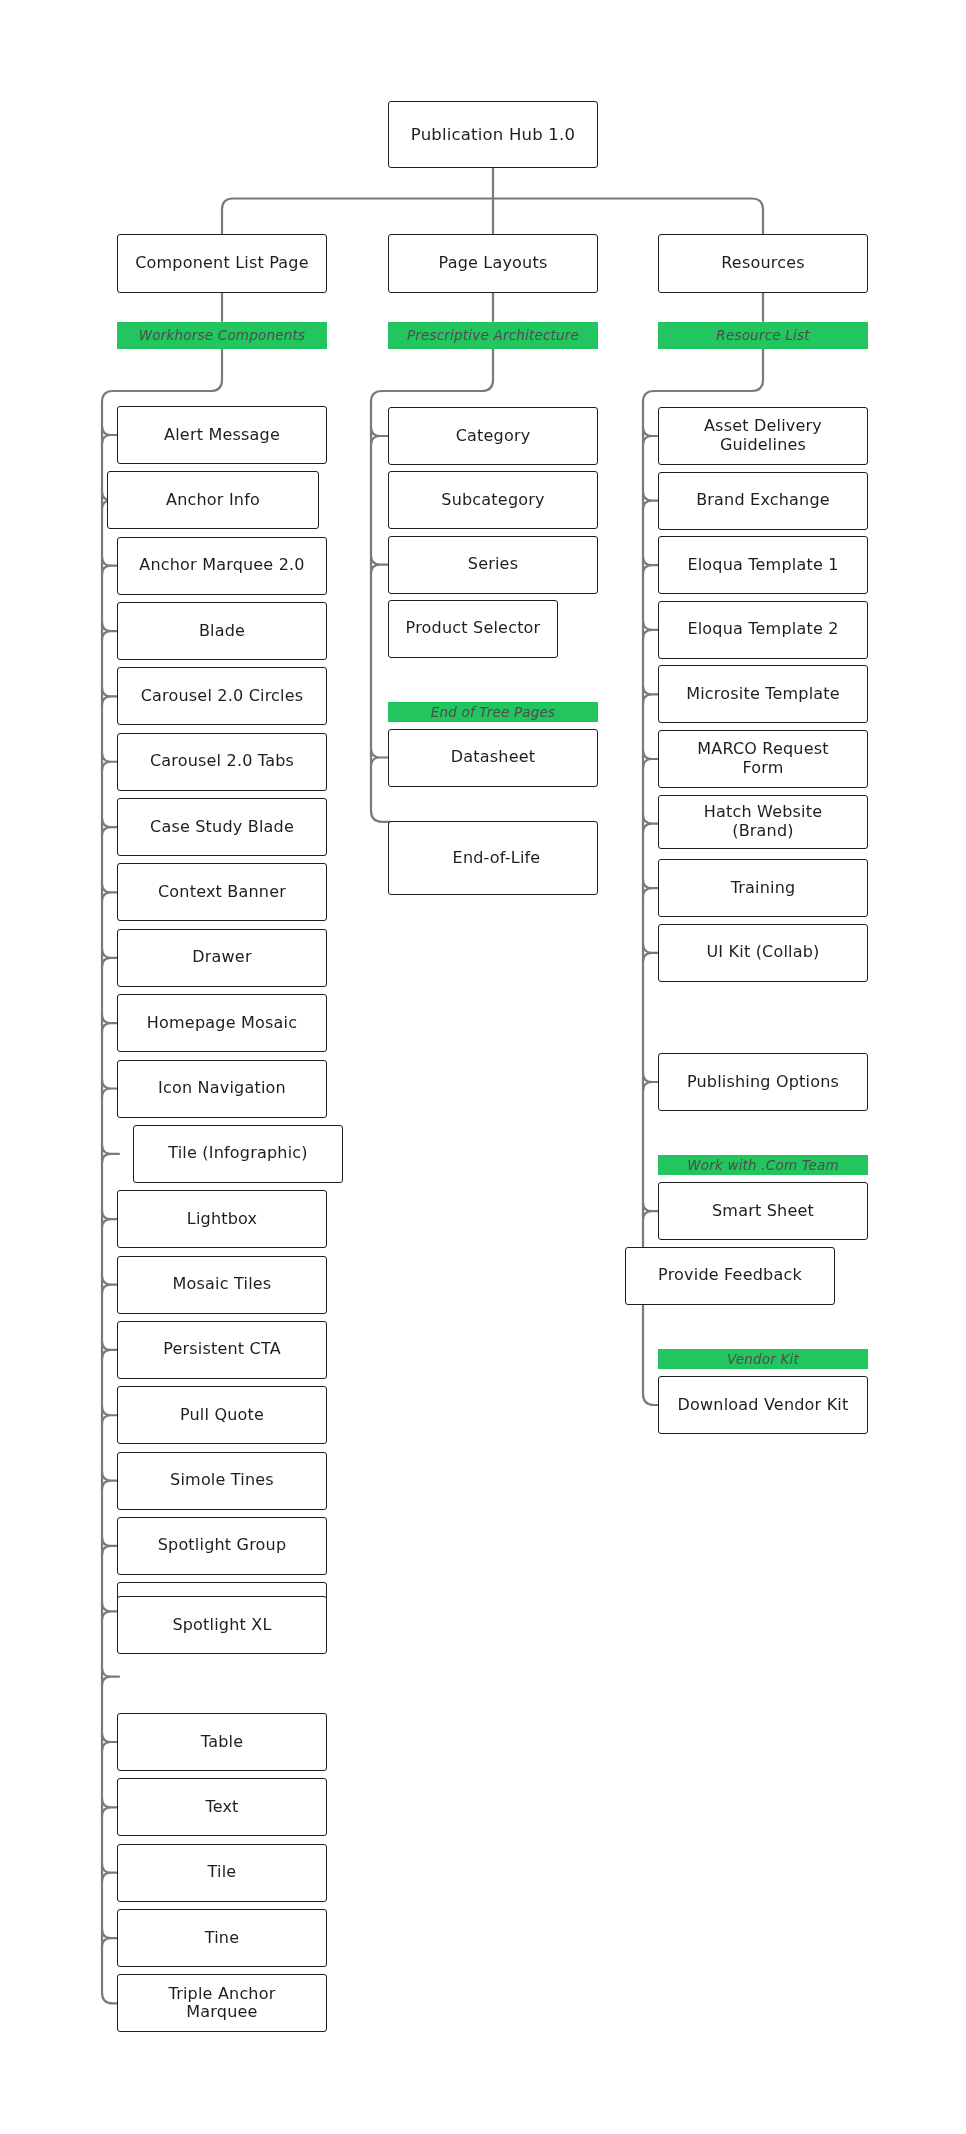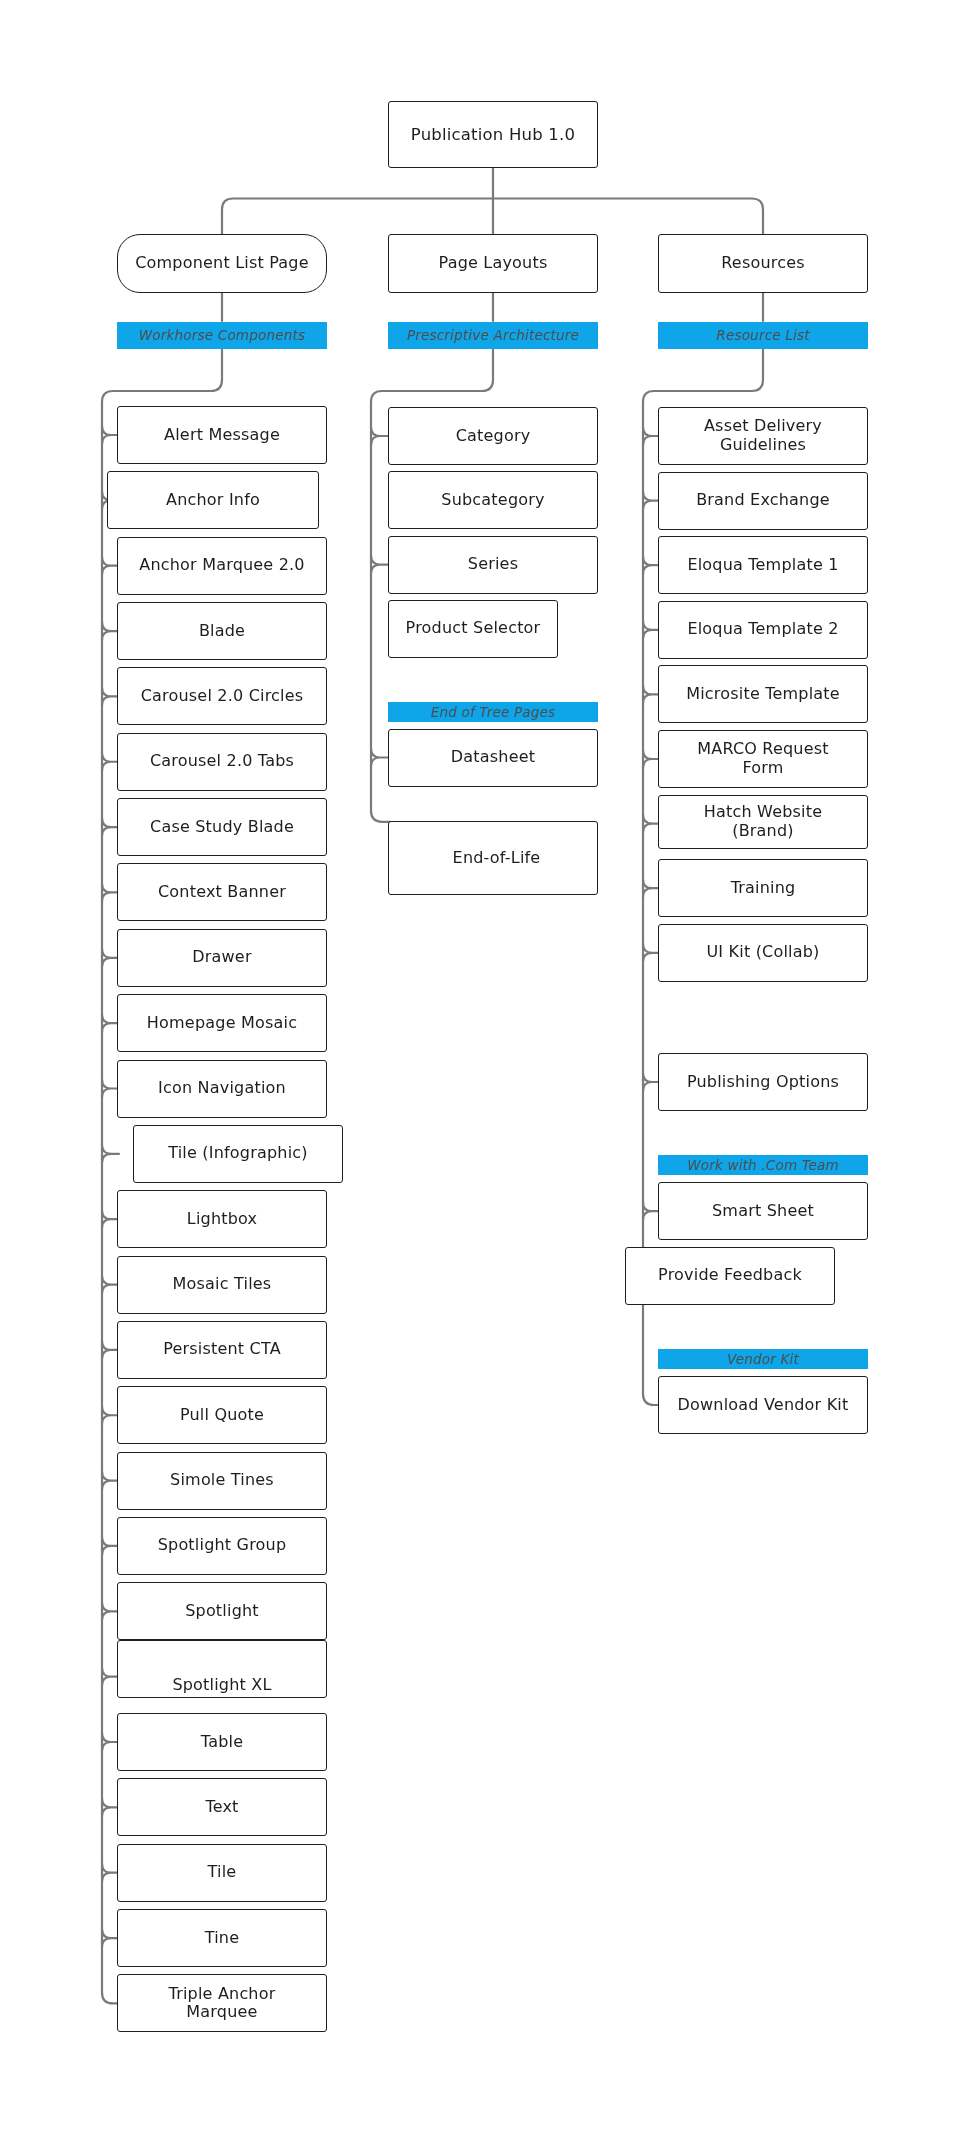--- a/index.html
+++ b/index.html
@@ -14,25 +14,25 @@
   .node {
     position:absolute; z-index:2; box-sizing:border-box;
     display:flex; align-items:center; justify-content:center;
     text-align:center; background:#fff;
     border:1.7px solid var(--border, #1e1e1e); border-radius:3px;
     color:var(--ink, #1e1e1e); font-size:16px; line-height:1.18;
     white-space:pre-line; padding:2px 9px; letter-spacing:0.2px;
   }
   .node.root  { left:388px; top:101px; width:210px; height:67px; font-size:16.5px; }
   .node.header{ top:234px; width:210px; height:59px; }
-  .h0 { left:117px;border-radius:23px; } .h1 { left:388px; } .h2 { left:658px; }
+  .h0 { left:117px; } .h1 { left:388px; } .h2 { left:658px; }
   .sublabel, .section-label {
     position:absolute; z-index:2; width:210px; text-align:center;
     font-style:italic; font-size:13.5px; color:var(--muted, #4d4d4d);
-    background:#0ea5e9; letter-spacing:0.2px;
+    background:#22c55e; letter-spacing:0.2px;
   }
   .sublabel { top:322px; height:27px; line-height:27px; }
   .section-label { height:20px; line-height:20px; }
 </style>
 </head>
 <body style="--bg: #ffffff; --border: #1e1e1e; --ink: #1e1e1e; --wire: #7a7a7a; --muted: #4d4d4d;">
 
 <div class="canvas">
   <svg class="wires" id="wires" width="966" height="2134" viewBox="0 0 966 2134">
       <path d="M493 168 L493 234"></path>
@@ -115,21 +115,21 @@
       <div class="node" style="left: 117px; top: 994.1px; width: 210px; height: 58px;"><span>Homepage Mosaic</span></div>
       <div class="node" style="left: 117px; top: 1059.5px; width: 210px; height: 58px;"><span>Icon Navigation</span></div>
       <div class="node" style="left: 117px; top: 1124.8px; width: 210px; height: 58px; margin-left: 16px;"><span>Tile (Infographic)</span></div>
       <div class="node" style="left: 117px; top: 1190.2px; width: 210px; height: 58px;"><span>Lightbox</span></div>
       <div class="node" style="left: 117px; top: 1255.5px; width: 210px; height: 58px;"><span>Mosaic Tiles</span></div>
       <div class="node" style="left: 117px; top: 1320.9px; width: 210px; height: 58px;"><span>Persistent CTA</span></div>
       <div class="node" style="left: 117px; top: 1386.3px; width: 210px; height: 58px;"><span>Pull Quote</span></div>
       <div class="node" style="left: 117px; top: 1451.6px; width: 210px; height: 58px;"><span>Simole Tines</span></div>
       <div class="node" style="left: 117px; top: 1516.9px; width: 210px; height: 58px;"><span>Spotlight Group</span></div>
       <div class="node" style="left: 117px; top: 1582.3px; width: 210px; height: 58px;"><span>Spotlight</span></div>
-      <div class="node" style="left: 117px; top: 1640px; width: 210px; height: 58px; align-items: flex-end;"><span>Spotlight XL</span></div>
+      <div class="node" style="left: 117px; top: 1596px; width: 210px; height: 58px;"><span>Spotlight XL</span></div>
       <div class="node" style="left: 117px; top: 1713px; width: 210px; height: 58px;"><span>Table</span></div>
       <div class="node" style="left: 117px; top: 1778.3px; width: 210px; height: 58px;"><span>Text</span></div>
       <div class="node" style="left: 117px; top: 1843.7px; width: 210px; height: 58px;"><span>Tile</span></div>
       <div class="node" style="left: 117px; top: 1909px; width: 210px; height: 58px;"><span>Tine</span></div>
       <div class="node" style="left: 117px; top: 1974.4px; width: 210px; height: 58px;"><span>Triple Anchor
 Marquee</span></div>
       <div class="node" style="left: 388px; top: 407px; width: 210px; height: 58px;"><span>Category</span></div>
       <div class="node" style="left: 388px; top: 471.3px; width: 210px; height: 58px;"><span>Subcategory</span></div>
       <div class="node" style="left: 388px; top: 535.6px; width: 210px; height: 58px;"><span>Series</span></div>
       <div class="node" style="left: 388px; top: 599.9px; width: 170px; height: 58px;"><span>Product Selector</span></div>

